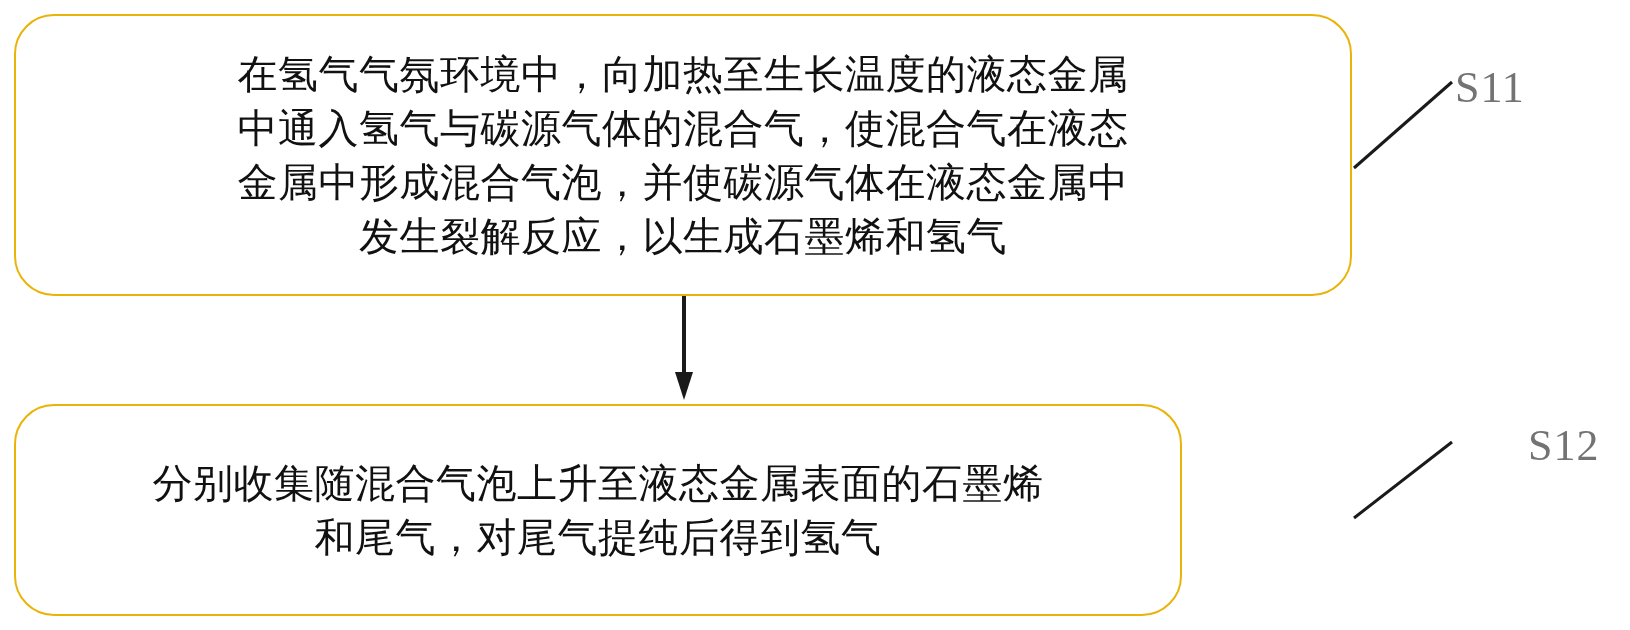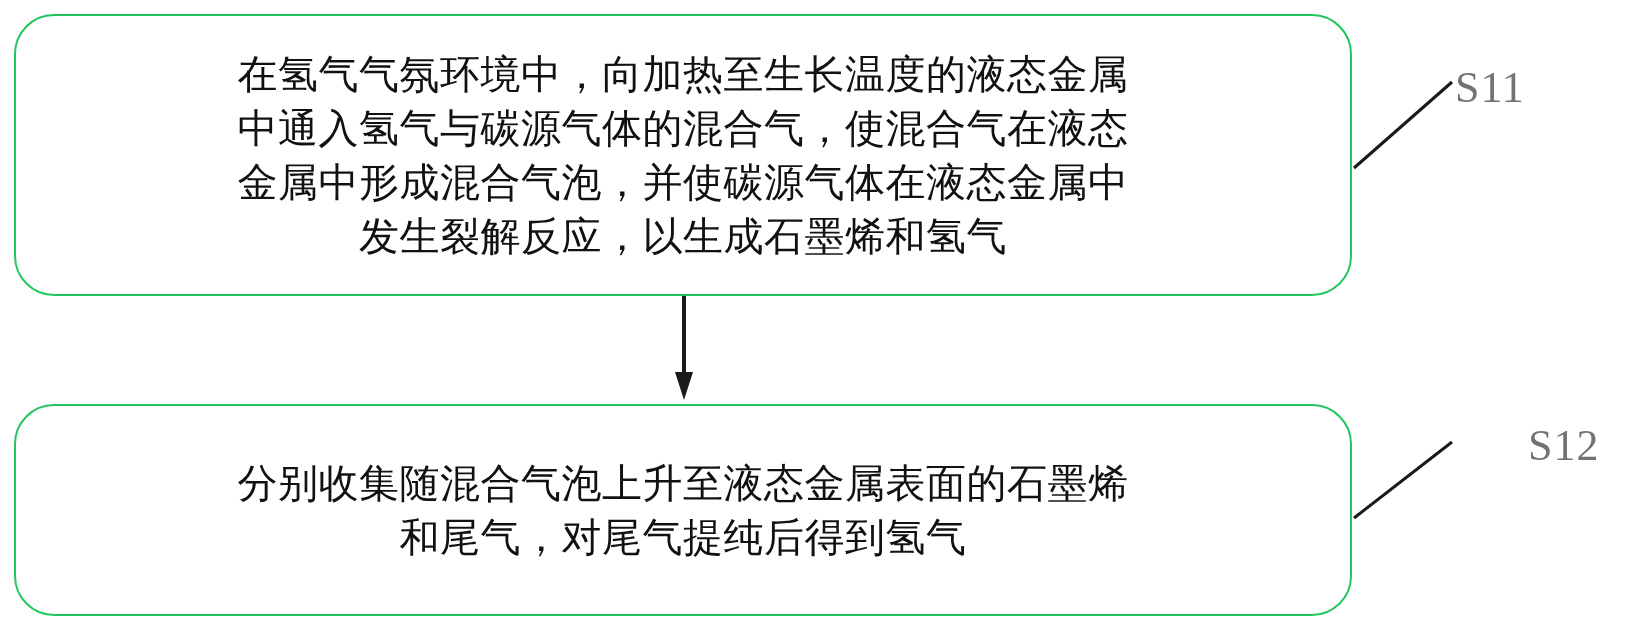--- a/index.html
+++ b/index.html
@@ -16,21 +16,21 @@
   }
   #canvas {
     position: relative;
     width: 1630px;
     height: 630px;
   }
 
   .flow-box {
     position: absolute;
     box-sizing: border-box;
-    border: 2px solid #22c55e;
+    border: 2px solid #eab308;
     border-radius: 40px;
     background: #ffffff;
     display: flex;
     align-items: center;
     justify-content: center;
   }
 
   .box-text {
     text-align: center;
     color: #111111;
@@ -45,21 +45,21 @@
   #box-s11 {
     left: 14px;
     top: 14px;
     width: 1338px;
     height: 282px;
   }
 
   #box-s12 {
     left: 14px;
     top: 404px;
-    width: 1338px;
+    width: 1168px;
     height: 212px;
   }
 
   
   #connector {
     position: absolute;
     left: 674px;
     top: 296px;
     width: 20px;
     height: 108px;

